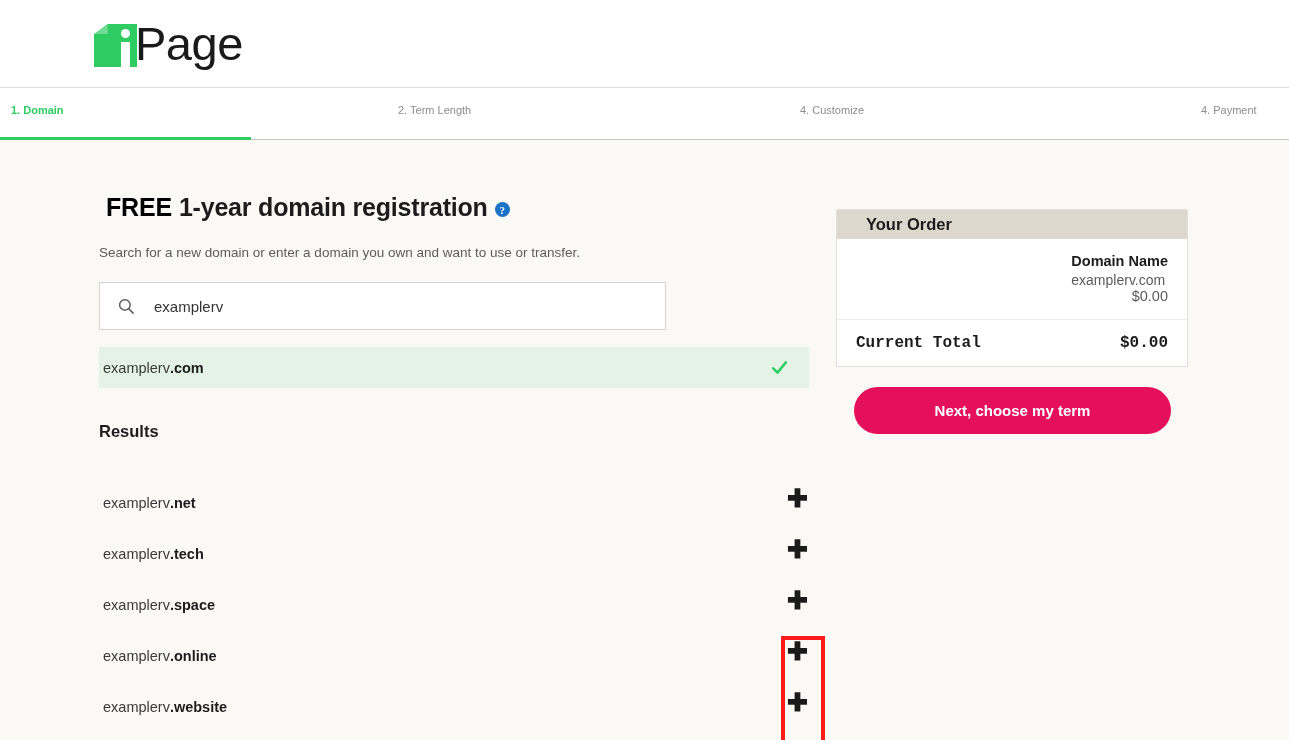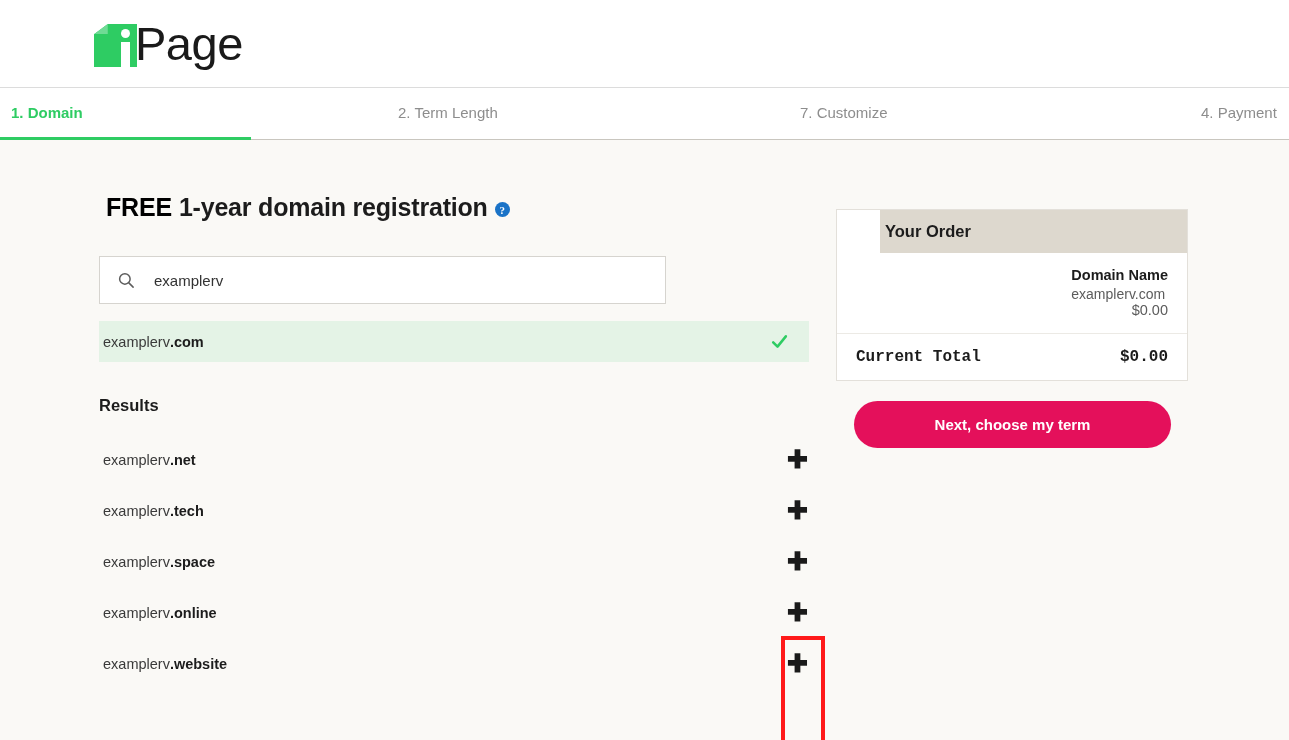--- a/index.html
+++ b/index.html
@@ -59,21 +59,21 @@
   
   .steps {
     height: 52px;
     background: #ffffff;
     display: flex;
     align-items: center;
     position: relative;
     border-bottom: 1px solid #c9c6bf;
   }
   .step {
-    font-size: 15px;
+    font-size: 11px;
     color: #8d8d8d;
     position: absolute;
     top: 16px;
     cursor: pointer;
   }
   .step.active { color: #2ecc63; font-weight: bold; }
   .step-1 { left: 11px; }
   .step-2 { left: 398px; }
   .step-3 { left: 800px; }
   .step-4 { left: 1201px; }
@@ -195,21 +195,21 @@
     margin-top: 34px;
     font-size: 16.5px;
     font-weight: bold;
     color: #1c1c1c;
   }
 
   .result-list { margin-top: 19px; }
   .result-row {
     height: 51px;
     display: flex;
-    align-items: center;
+    align-items: flex-end;
     justify-content: space-between;
     padding-right: 0;
     cursor: pointer;
   }
   .result-row .domain-text { padding-left: 4px; }
   .plus-btn {
     width: 43px;
     display: flex;
     align-items: center;
     justify-content: center;
@@ -240,28 +240,27 @@
     position: absolute;
     left: 836px; top: 69px;
     width: 352px;
   }
   .order-card {
     background: #ffffff;
     border: 1px solid #e3e0da;
   }
   .order-head {
     background: #ddd8ce;
-    height: 43px;
-    display: flex;
-    align-items: center;
-    padding-left: 5px;
+    height: 29px;
+    display: flex;
+    align-items: center;
+    padding-left: 29px;
     font-size: 16.5px;
     font-weight: bold;
     color: #1c1c1c;
-    margin-left: 43px;
   }
   .order-line {
     padding: 14px 19px 15px 19px;
     border-bottom: 1px solid #eceae5;
     display: flex;
     justify-content: space-between;
     align-items: flex-end;
     flex-direction: column;
   }
   .order-line .left .lbl {
@@ -310,35 +309,36 @@
       <span class="i-dot"></span>
       <span class="i-stem"></span>
     </span>
     <span class="logo-word">Page</span>
   </div>
 </div>
 
 <div class="steps">
   <div class="step step-1 active">1. Domain</div>
   <div class="step step-2">2. Term Length</div>
-  <div class="step step-3">7. Customize</div>
+  <div class="step step-3">4. Customize</div>
   <div class="step step-4">4. Payment</div>
   <div class="step-underline"></div>
 </div>
 
 <div class="page">
 
   <div class="main-col">
 
     <h1 class="headline">
       <span class="free">FREE</span>
       <span>1-year domain registration</span>
       <span class="help-icon">?</span>
     </h1>
 
+    <p class="subhead">Search for a new domain or enter a domain you own and want to use or transfer.</p>
 
     <div class="search-row">
       <div class="search-box">
         <svg class="search-icon" viewBox="0 0 24 24" fill="none" stroke="#5c5c5c" stroke-width="2">
           <circle cx="10.5" cy="10.5" r="7"></circle>
           <line x1="15.8" y1="15.8" x2="21.5" y2="21.5" stroke-linecap="round"></line>
         </svg>
         <input class="search-input" type="text" value="examplerv" style="">
       </div>
     </div>

